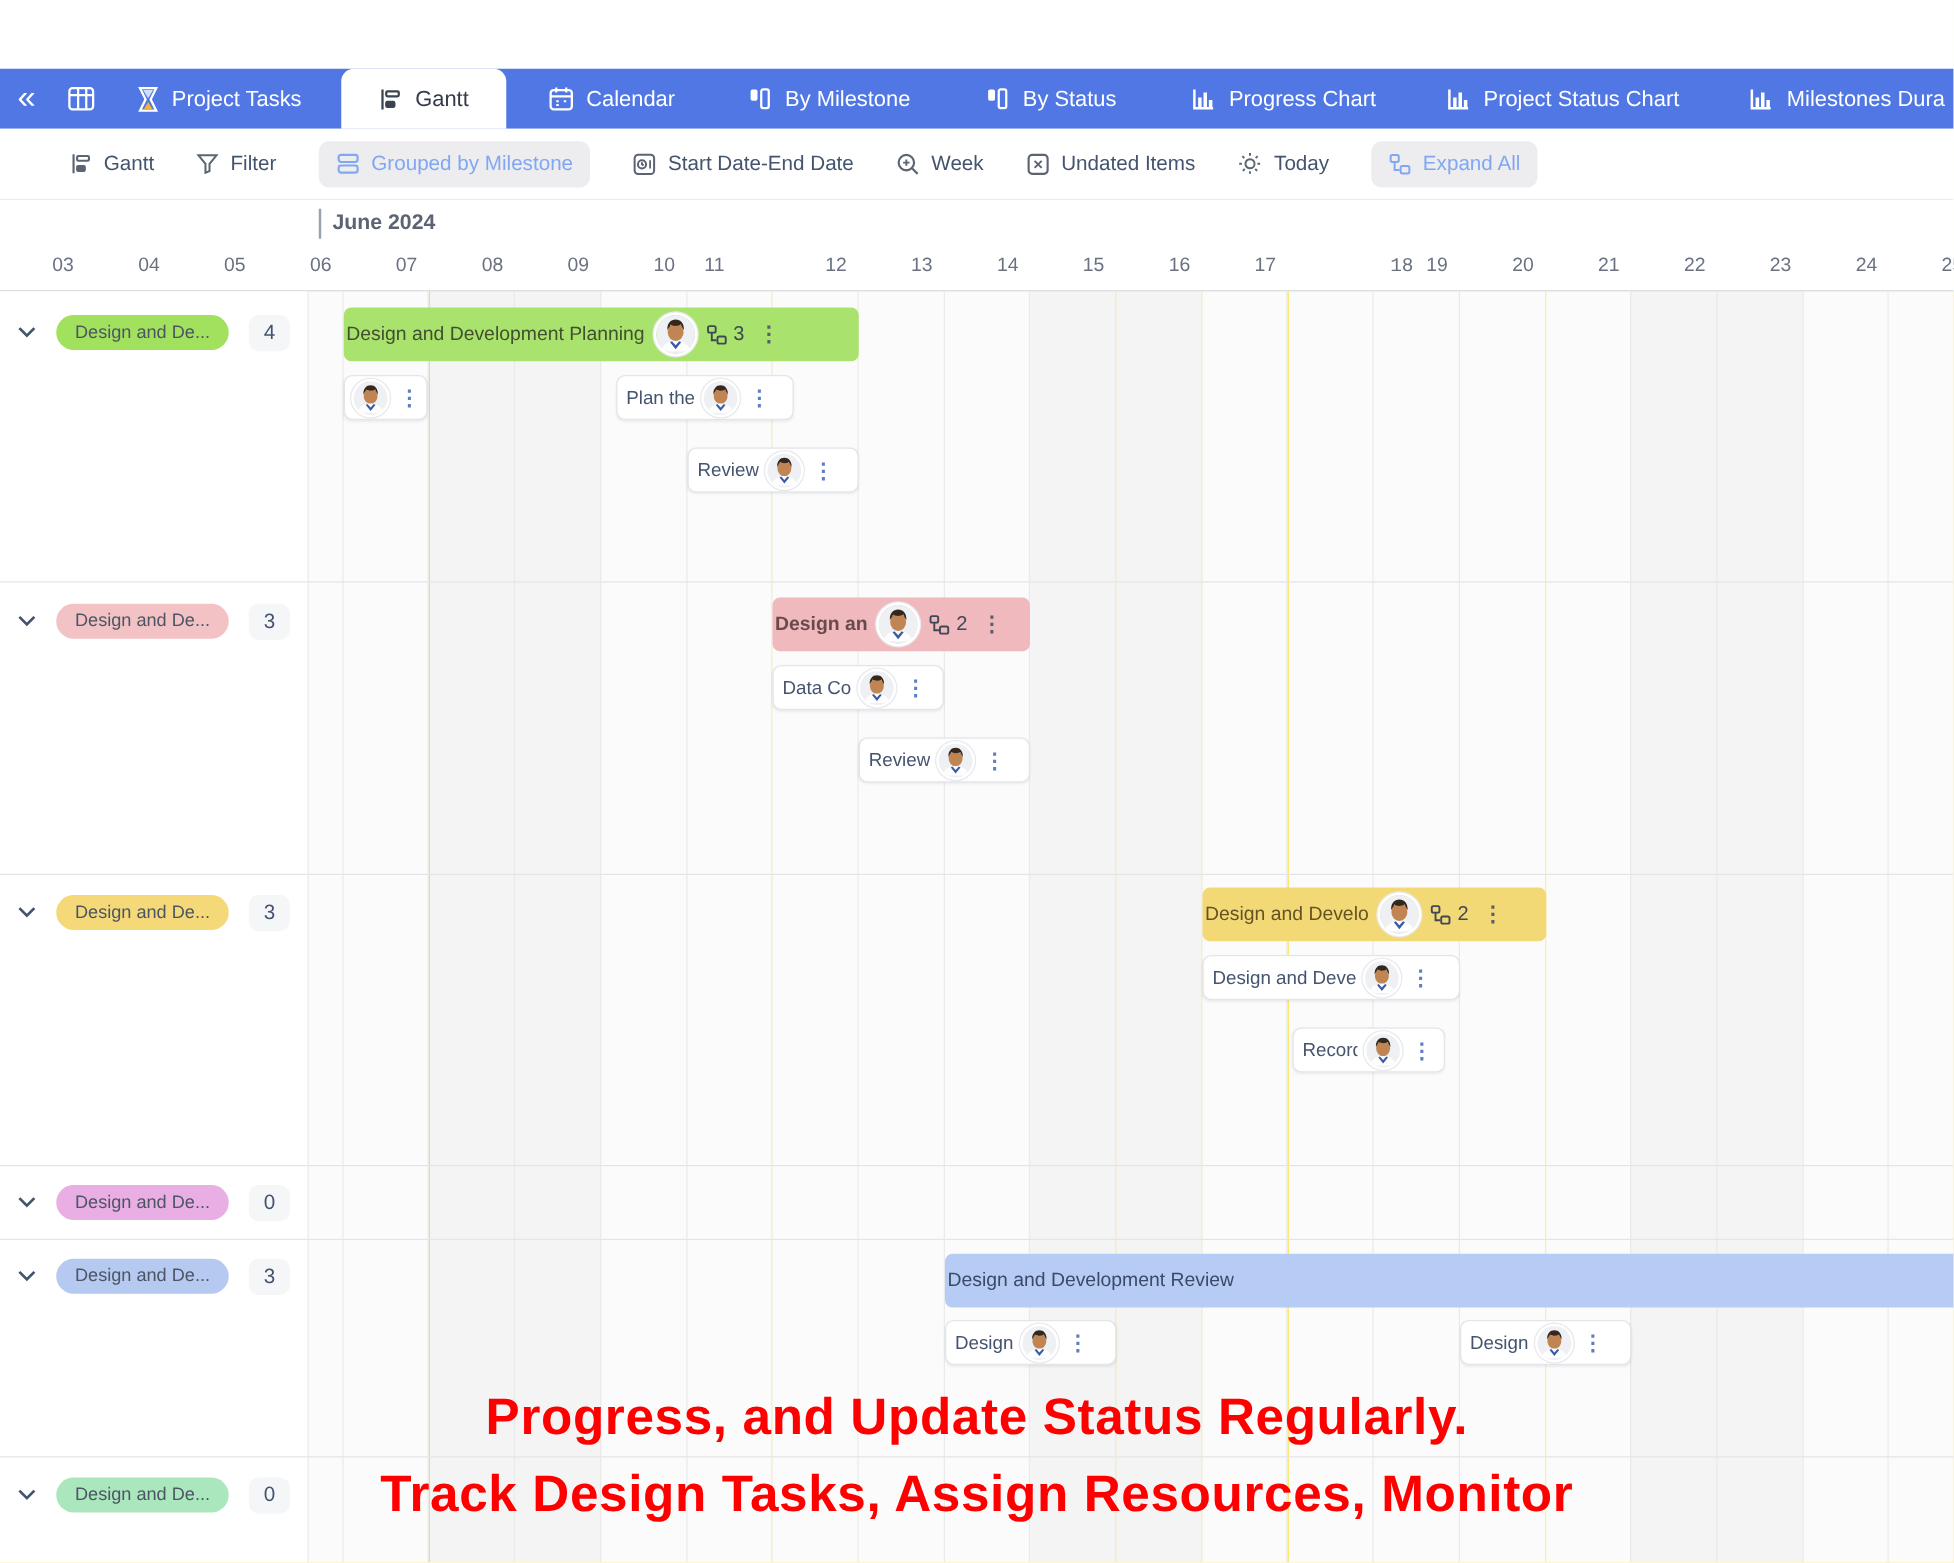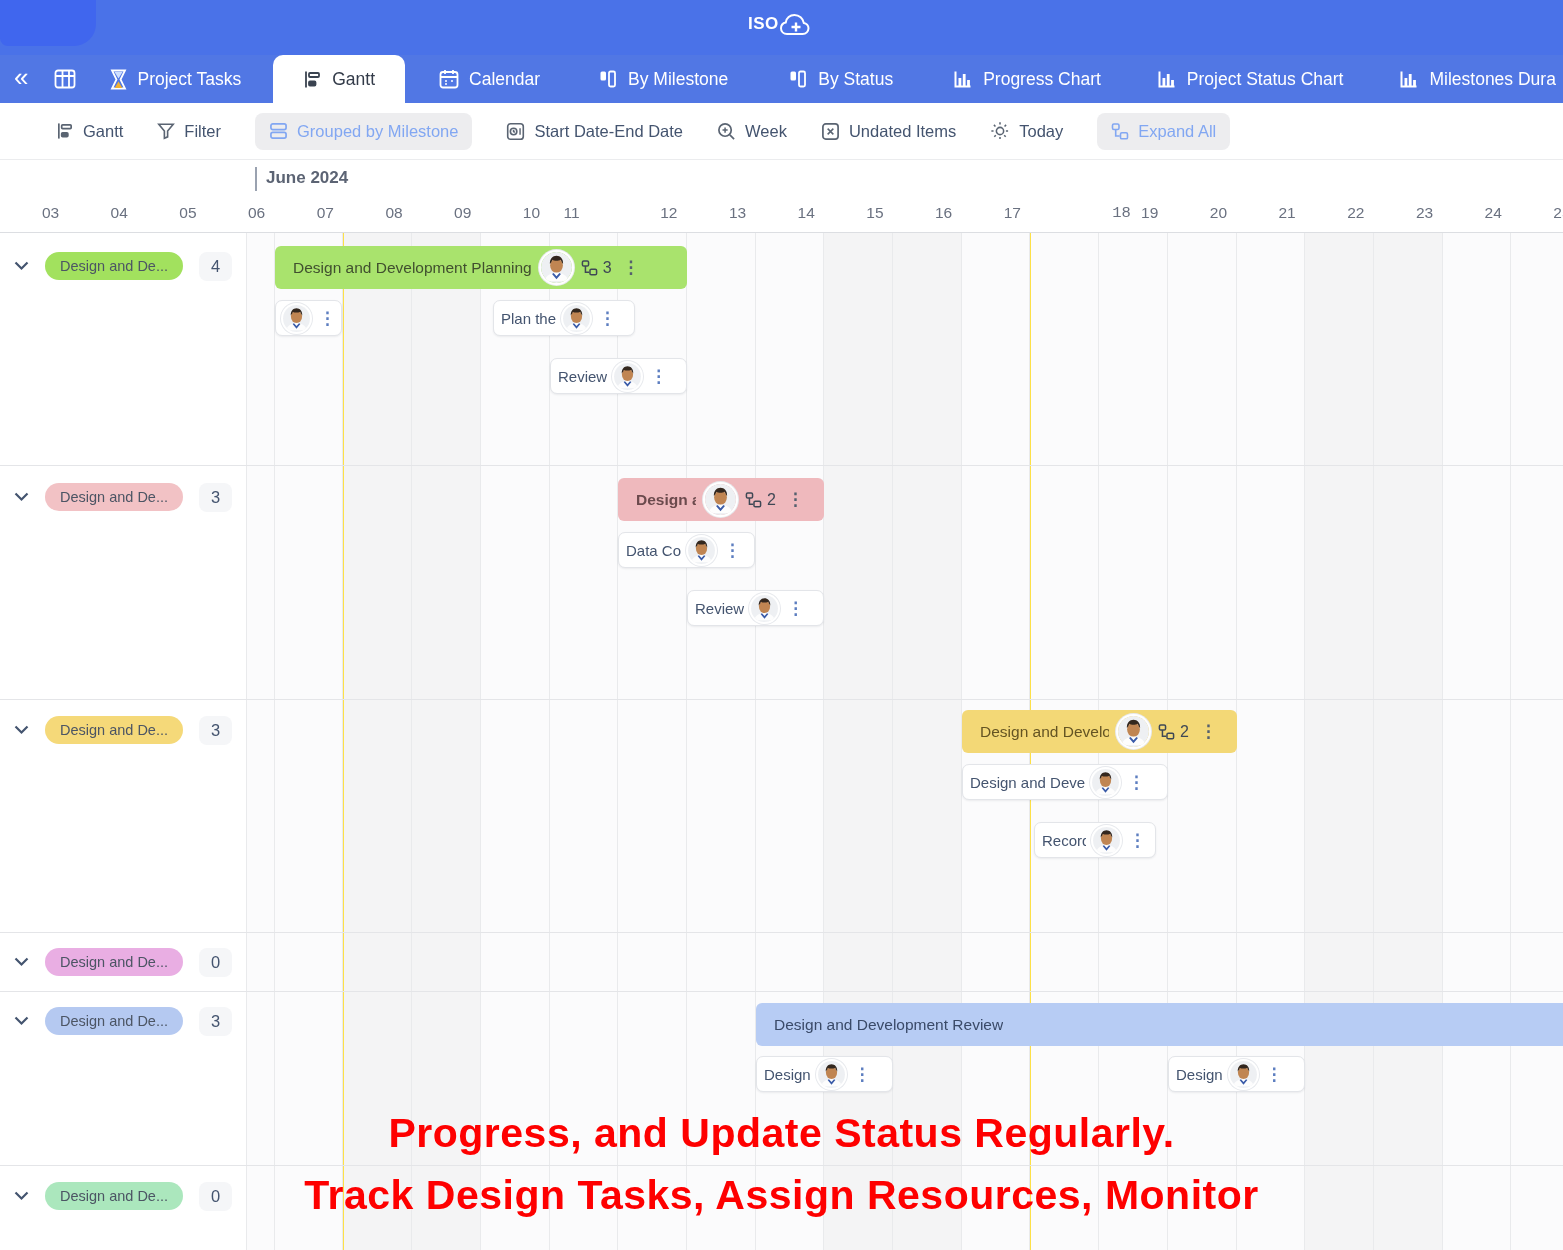--- a/index.html
+++ b/index.html
@@ -33,21 +33,21 @@
   
   .chart{ position:absolute; left:0; top:233px; width:100%; height:1017px; background:#fde047; overflow:hidden; }
   .grid-col{ position:absolute; top:0; height:100%; width:68.7px; border-right:1px solid #e9eaec; background:#fbfbfc; }
   .grid-col.weekend{ background:#f4f4f5; }
   .left-panel{ position:absolute; left:0; top:0; width:247px; height:100%; background:#fff; z-index:2; border-right:1px solid #e9eaec; }
   .row-sep{ position:absolute; left:0; width:100%; height:1px; background:#e4e5e8; z-index:3; }
   .group-head{ position:absolute; left:0; width:247px; height:30px; display:flex; align-items:center; z-index:4; }
   .chev{ margin-left:14px; flex:0 0 auto; display:flex; }
   .g-pill{ margin-left:16px; padding:6px 15px; border-radius:15px; font-size:14.5px; color:#4c5564; white-space:nowrap; }
   .g-count{ margin-left:16px; background:#f5f6f8; border-radius:8px; padding:5px 12px; font-size:16.5px; color:#44546f; }
-  .bar{ position:absolute; height:43px; border-radius:6px; display:flex; align-items:center; padding:0 18px; gap:9px; z-index:4; cursor:pointer; }
+  .bar{ position:absolute; height:43px; border-radius:6px; display:flex; align-items:center; padding:0 2px; gap:9px; z-index:4; cursor:pointer; }
   .bar .title{ font-size:15.5px; white-space:nowrap; overflow:hidden; }
   .bar.green .title{ color:#41502f; } .bar.pink .title{ color:#6b4a4d;font-weight:bold; }
   .bar.yellow .title{ color:#645423; } .bar.blue .title{ color:#3a4a68; }
   .tree-count{ display:flex; align-items:center; gap:5px; font-size:16px; color:#3f4855; }
   .kebab{ font-size:17px; font-weight:bold; color:#55606e; line-height:1; padding:0 2px; cursor:pointer; letter-spacing:0; }
   .card{ position:absolute; height:36px; background:#fff; border:1px solid #e3e5e9; border-radius:7px;
     box-shadow:0 1px 2px rgba(40,50,70,.08); display:flex; align-items:center; padding:0 7px; gap:7px; z-index:4; cursor:pointer; }
   .card .title{ font-size:15px; color:#44546f; white-space:nowrap; overflow:hidden; }
   .card .kebab{ color:#5d7ec0; }
   .avatar{ width:27px; height:27px; border-radius:50%; flex:0 0 auto; box-shadow:0 0 0 2px #fff,0 0 0 3px #e7e9ed; }
@@ -79,32 +79,20 @@
     <rect x="14.1" y="11" width="2.8" height="6.5" fill="currentColor"></rect>
   </symbol>
   <symbol id="sym-kanban" viewBox="0 0 20 20">
     <rect x="2.5" y="2.5" width="5.5" height="9" rx="1.5" fill="currentColor"></rect>
     <rect x="11" y="2.5" width="6" height="15" rx="1.5" fill="none" stroke="currentColor" stroke-width="1.8"></rect>
   </symbol>
 </svg>
 
 <div class="screen">
 
-  <div class="topbar">
-    <div class="corner-blob"></div>
-    <div class="logo">
-      <span class="logo-text">ISO</span>
-      <span>
-        <svg width="34" height="30" viewBox="0 0 34 30" fill="none" stroke="#fff" stroke-width="2">
-          <path d="M8 24c-3.5 0-6-2.5-6-5.8 0-3 2-5.2 4.8-5.8C7.3 8 11 5 15.4 5c4.8 0 8.7 3.4 9.4 7.9 2.6.4 4.7 2.6 4.7 5.4 0 3.2-2.6 5.7-5.8 5.7z"></path>
-          <path d="M17 12.5v9M12.5 17h9" stroke-width="2.4"></path>
-        </svg>
-      </span>
-    </div>
-  </div>
 
   <div class="tabbar">
     <div class="tab-lead">
       <span style="font-size:26px;line-height:1;margin-top:-4px;cursor:pointer;">«</span>
       <span style="cursor:pointer;">
         <svg width="22" height="20" viewBox="0 0 22 20" fill="none" stroke="#fff" stroke-width="1.8">
           <rect x="1.5" y="1.5" width="19" height="17" rx="2.5"></rect>
             <path d="M1.5 7h19M8.5 1.5v17M15 1.5v17"></path>
         </svg>
       </span>

